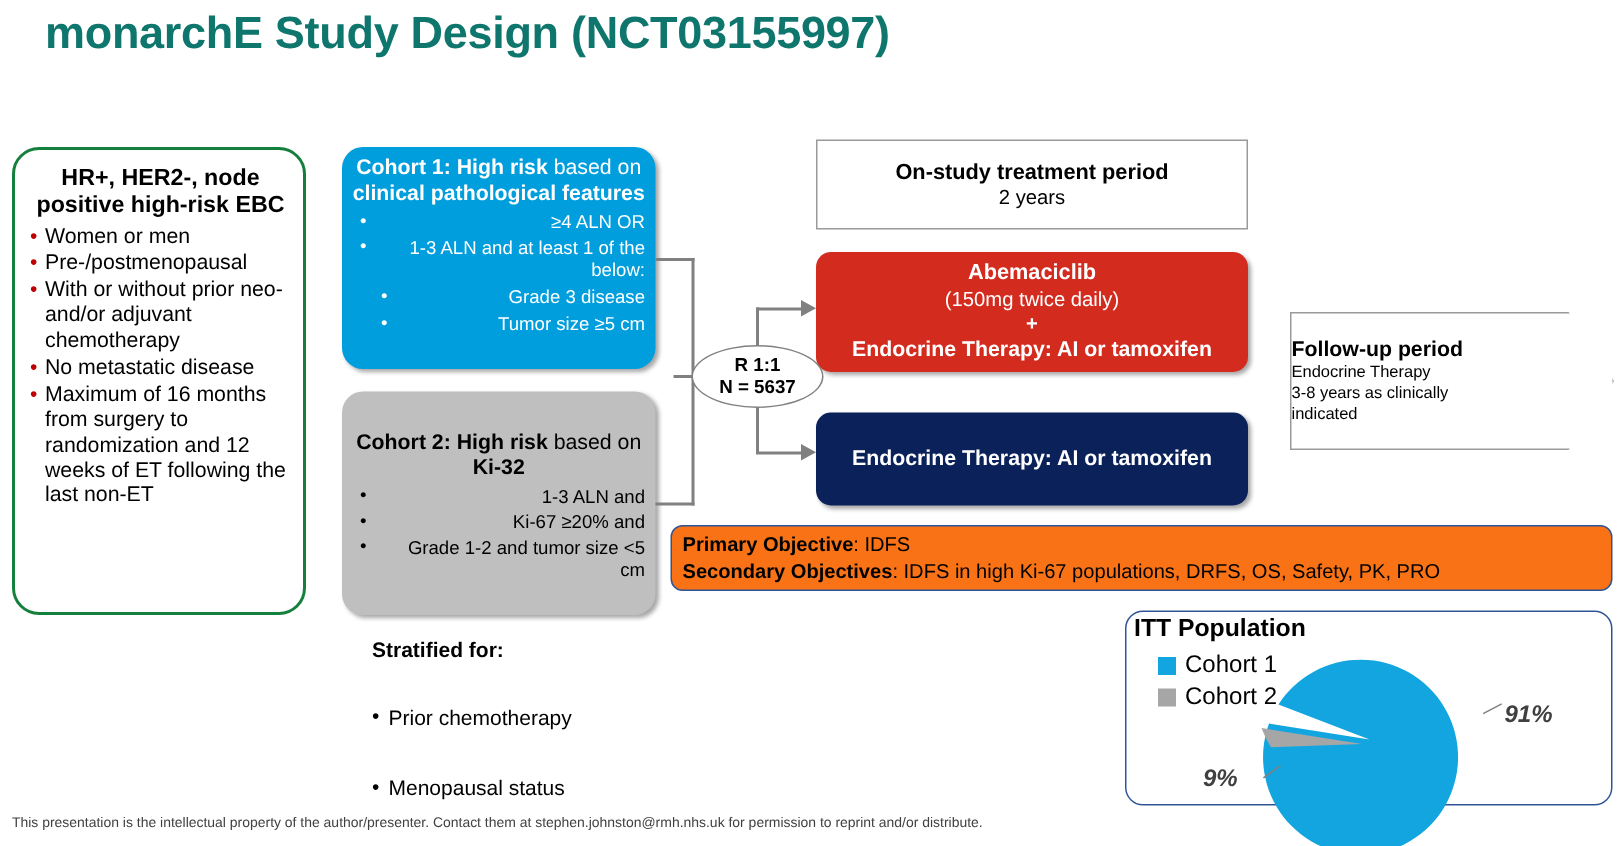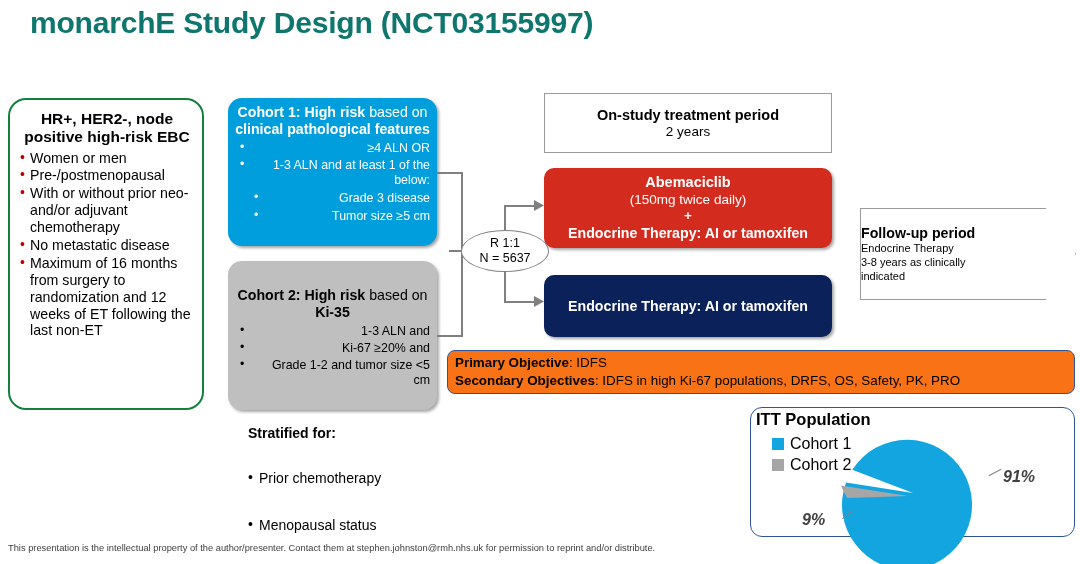--- a/index.html
+++ b/index.html
@@ -64,21 +64,21 @@
   .ul-dot li:before{content:"\2022";position:absolute;left:3px;top:-1px;}
   .ul-dot.sub{padding-left:16px;}
   .ul-dot.sub li{font-size:12.4px;}
 
   
   #randomization{
     left:461px; top:230px; width:88px; height:42px;
     border:1.6px solid #808080; border-radius:50%;
     background:#fff; box-sizing:border-box;
     display:flex;flex-direction:column;align-items:center;justify-content:center;
-    font-size:12.5px;font-weight:normal;line-height:1.2;
+    font-size:12.5px;font-weight:bold;line-height:1.2;
     z-index:5;
   }
 
   
   .ln{position:absolute;background:#808080;}
 
   
   #tx-period{
     left:544px; top:93px; width:288px; height:60px;
     border:1.6px solid #9a9a9a; background:#fff; box-sizing:border-box;
@@ -181,21 +181,21 @@
     <li>1-3 ALN and at least 1 of the below:</li>
   </ul>
   <ul class="ul-dot sub">
     <li>Grade 3 disease</li>
     <li>Tumor size ≥5 cm</li>
   </ul>
 </div>
 
 <div class="abs rbox shadow" id="cohort2">
   <div class="cohort-hdr">
-    <b>Cohort 2: High risk</b><span> based on </span><b>Ki-35</b>
+    <b>Cohort 2: High risk</b><span> based on </span><b>Ki-32</b>
   </div>
   <ul class="ul-dot">
     <li>1-3 ALN and</li>
     <li>Ki-67 ≥20% and</li>
     <li>Grade 1-2 and tumor size  &lt;5 cm</li>
   </ul>
 </div>
 
 <div class="abs ln" style="left:437px;top:172px;width:26px;height:1.6px;"></div>
 <div class="abs ln" style="left:437px;top:335px;width:26px;height:1.6px;"></div>

